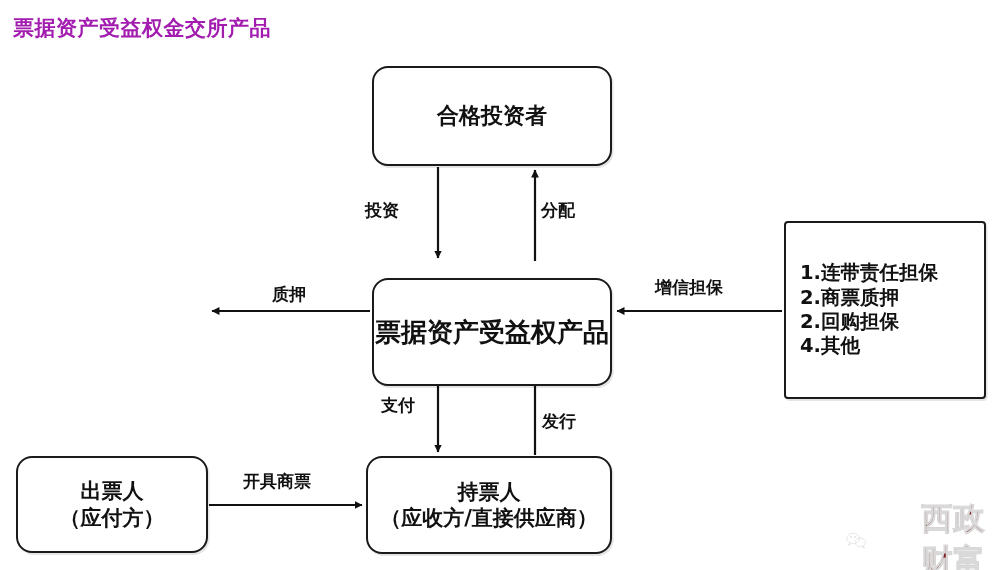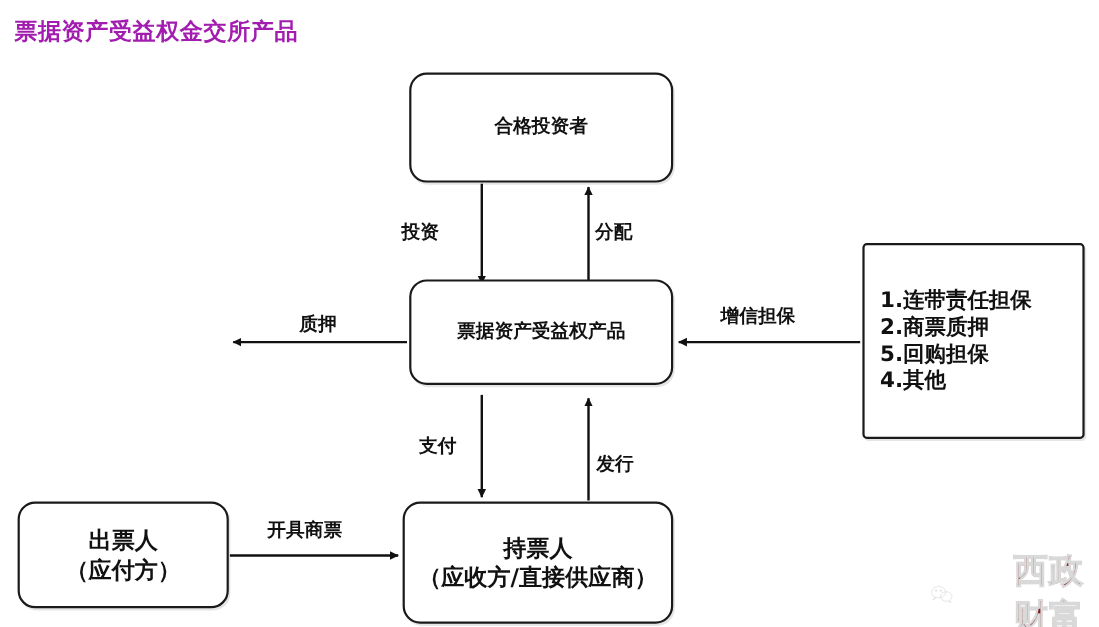--- a/index.html
+++ b/index.html
@@ -38,25 +38,25 @@
     align-items: center;
     justify-content: center;
     text-align: center;
     font-weight: bold;
     color: #111111;
     line-height: 1.25;
     box-shadow: 1.5px 2px 0 rgba(0,0,0,0.10);
   }
   .node .ln { display: block; white-space: nowrap; }
 
-  #node-investor   { left: 372px; top: 66px;  width: 240px; height: 100px; font-size: 17px; }
-  #node-product    { left: 372px; top: 254px; width: 240px; height: 96px;  font-size: 17px; }
+  #node-investor   { left: 372px; top: 66px;  width: 240px; height: 100px; font-size: 22px; }
+  #node-product    { left: 372px; top: 278px; width: 240px; height: 108px;  font-size: 26px; }
   #node-custody    { left: 16px;  top: 261px; width: 192px; height: 97px;  font-size: 21px; }
   #node-drawer     { left: 16px;  top: 456px; width: 192px; height: 97px;  font-size: 21px; }
-  #node-holder     { left: 366px; top: 456px; width: 246px; height: 111px;  font-size: 21px; }
+  #node-holder     { left: 366px; top: 456px; width: 246px; height: 98px;  font-size: 21px; }
   #node-credit {
     left: 784px; top: 221px; width: 202px; height: 178px;
     font-size: 19.5px;
     align-items: flex-start;
     justify-content: center;
     padding-left: 14px;
     text-align: left;
     border-radius: 4px;
   }
   #node-credit .ln { text-align: left; }
@@ -127,21 +127,21 @@
   </div>
 
   <div class="node" id="node-holder">
     <span class="ln">持票人</span>
     <span class="ln">（应收方/直接供应商）</span>
   </div>
 
   <div class="node" id="node-credit">
     <span class="ln">1.连带责任担保</span>
     <span class="ln">2.商票质押</span>
-    <span class="ln">5.回购担保</span>
+    <span class="ln">2.回购担保</span>
     <span class="ln">4.其他</span>
   </div>
 
   <div class="edge-label" style="left:365px; top:199px;">投资</div>
   <div class="edge-label" style="left:541px; top:199px;">分配</div>
   <div class="edge-label" style="left:272px; top:283px;">质押</div>
   <div class="edge-label" style="left:655px; top:276px;">增信担保</div>
   <div class="edge-label" style="left:381px; top:394px;">支付</div>
   <div class="edge-label" style="left:542px; top:410px;">发行</div>
   <div class="edge-label" style="left:243px; top:470px;">开具商票</div>

